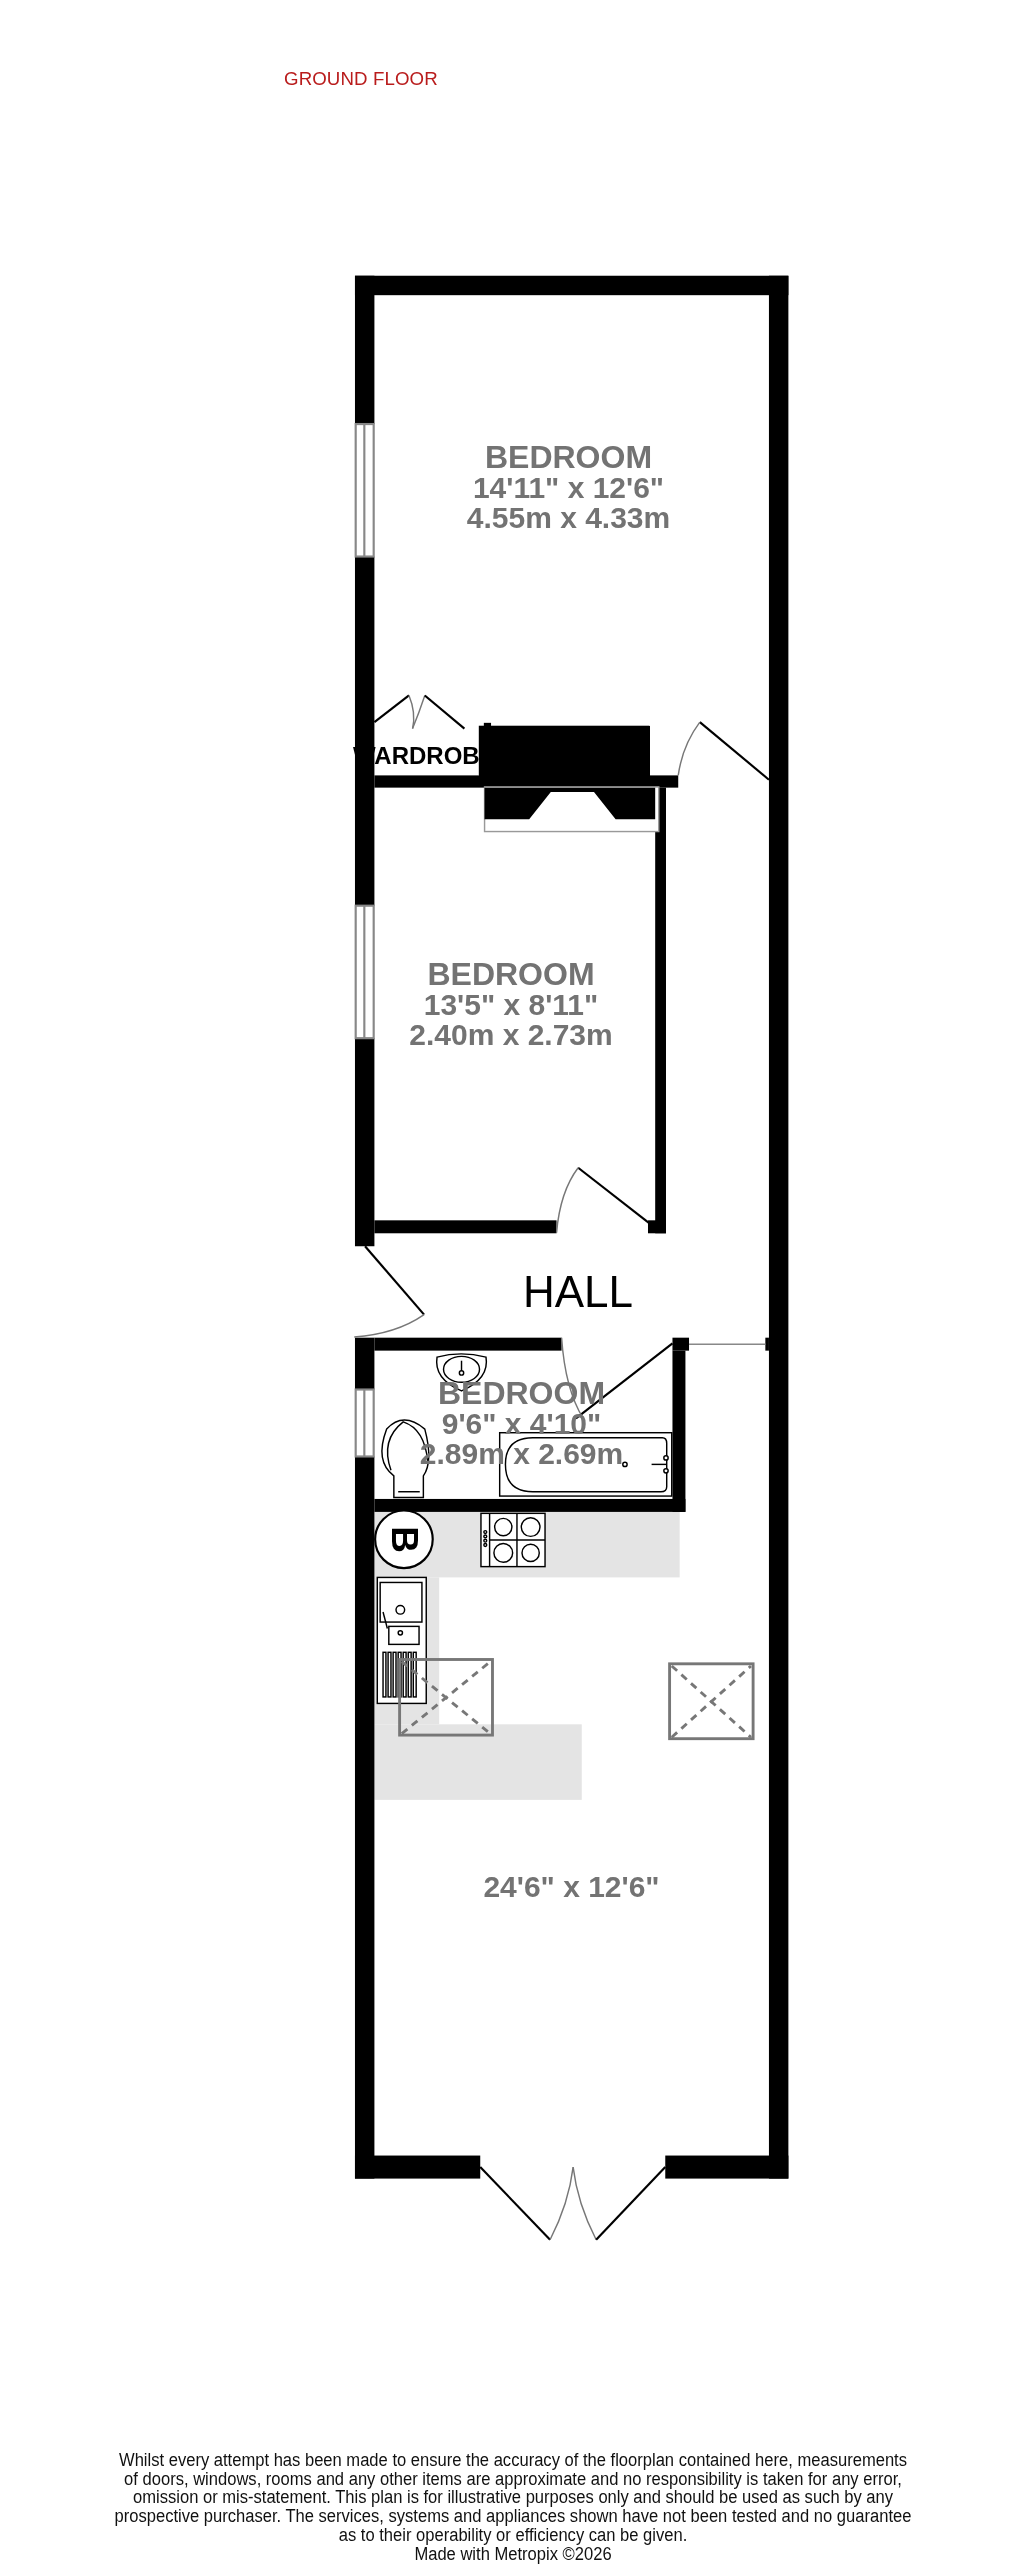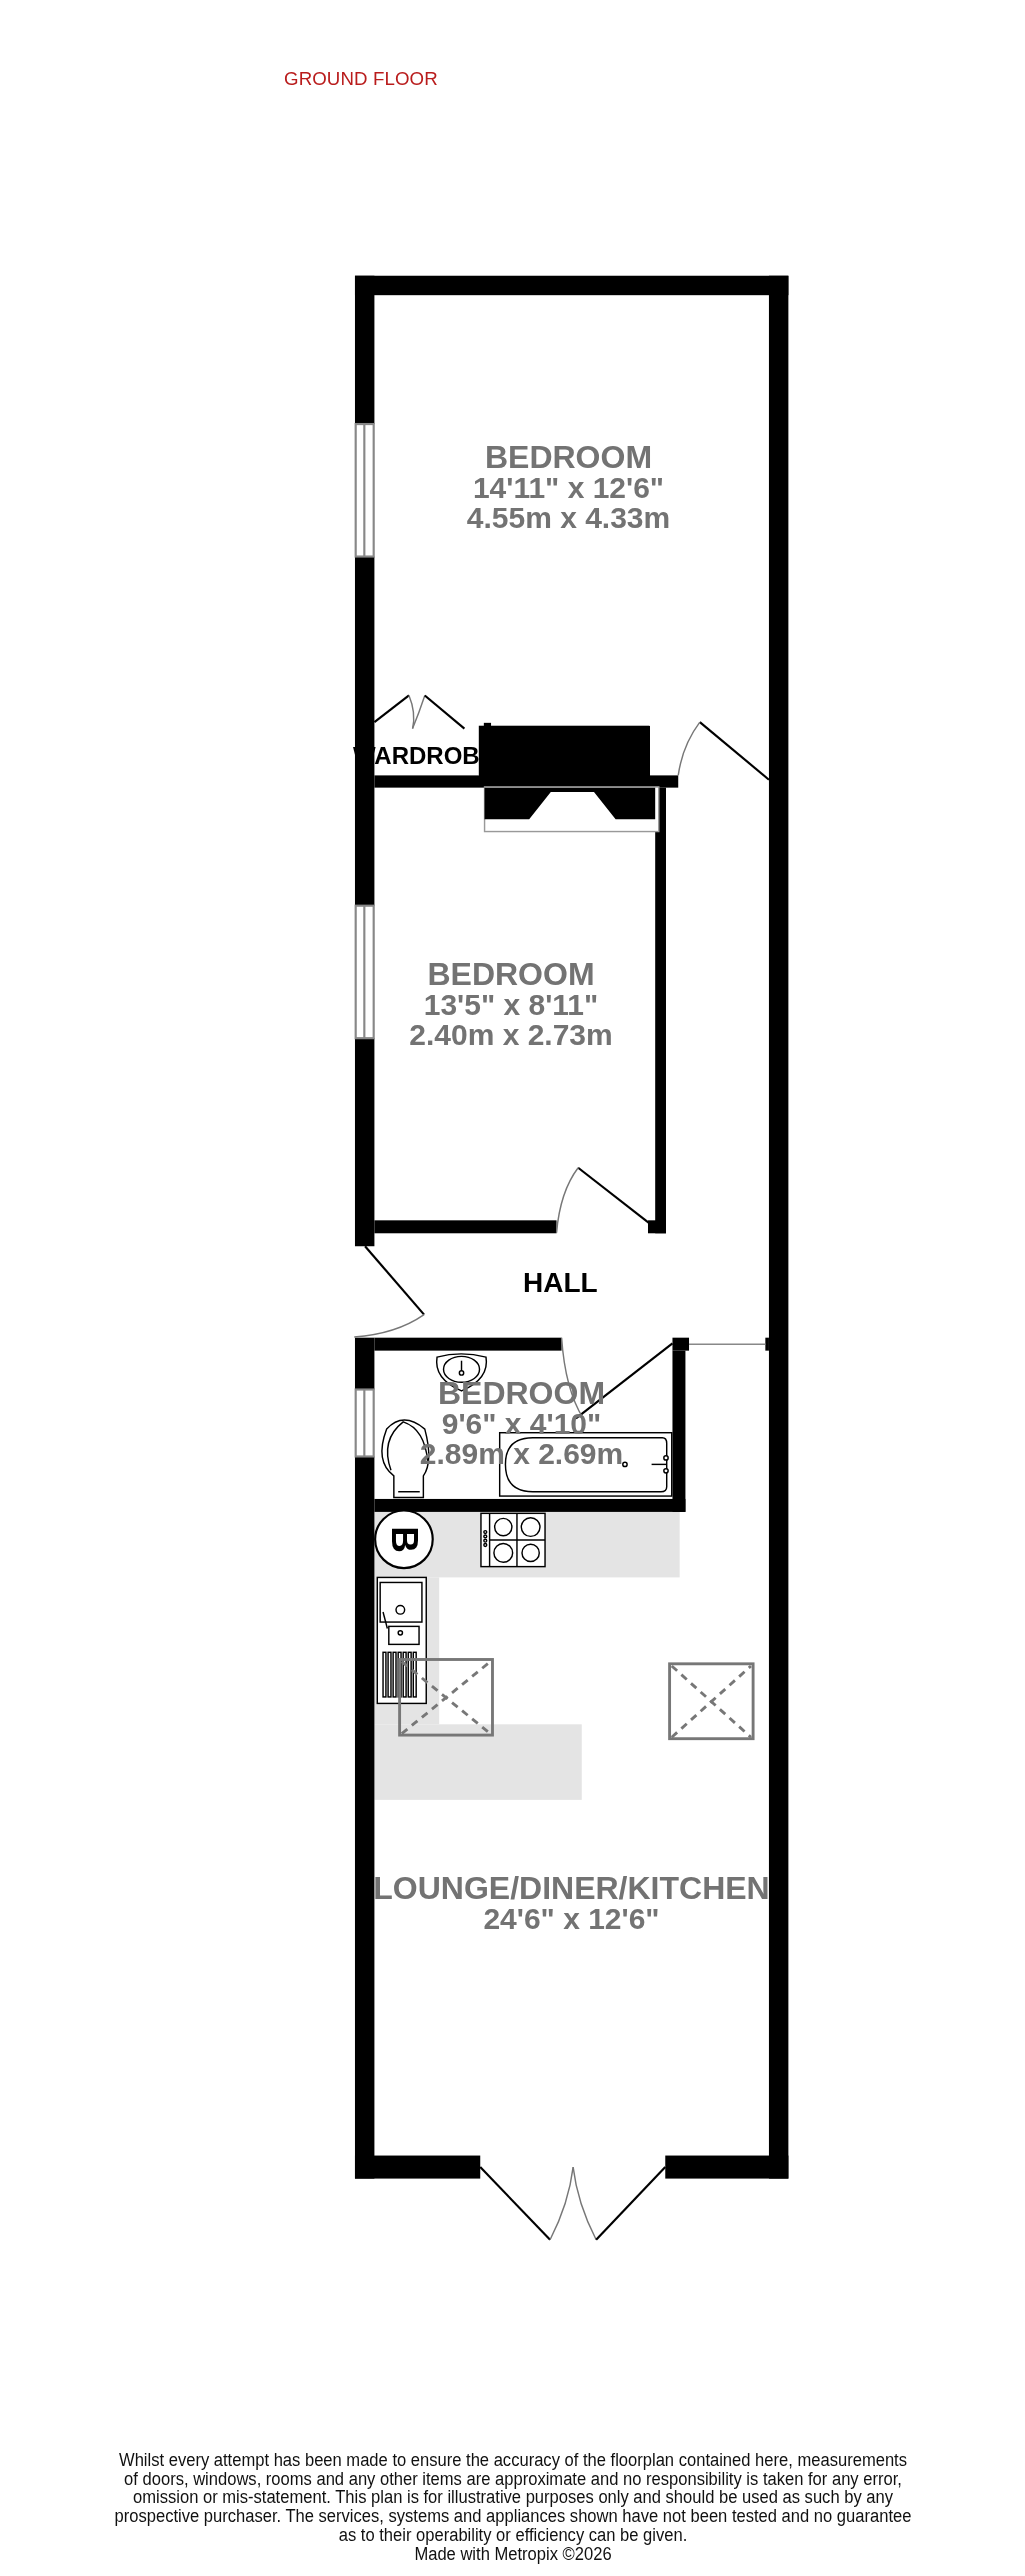--- a/index.html
+++ b/index.html
@@ -5,21 +5,21 @@
   html, body { margin: 0; padding: 0; background: #ffffff; }
   body { width: 1026px; height: 2576px; position: relative; overflow: hidden; font-family: "Liberation Sans", sans-serif; }
   .floor-title { position: absolute; left: 284px; top: 68px; font-size: 18.7px; color: #b91c1c; letter-spacing: 0.1px; }
   svg.plan { position: absolute; left: 0; top: 0; }
   .room-label { position: absolute; text-align: center; font-weight: bold; color: #737373; line-height: 1.0; }
   .room-label .name, .room-label .dim { display: block; }
   .room-label.big { font-size: 32px; }
   .room-label.big .name { font-size: 32px; }
   .room-label.big .dim { font-size: 30px; }
   .wardrobe-label { position: absolute; left: 353px; top: 742px; font-size: 24px; font-weight: bold; white-space: nowrap; }
-  .hall-label { position: absolute; left: 523px; top: 1267px; font-size: 28px; font-weight: bold; }
+  .hall-label { position: absolute; left: 523px; top: 1267px; font-size: 44px; font-weight: normal; }
   .footer { position: absolute; left: 72px; width: 882px; top: 2451px; text-align: center; font-size: 18px; line-height: 18.7px; color: #111; transform: scaleX(0.92); transform-origin: center top; }
   .footer span { display: block; white-space: nowrap; }
 </style>
 </head>
 <body>
 
 <div class="floor-title">GROUND FLOOR</div>
 
 <svg class="plan" width="1026" height="2576" viewBox="0 0 1425 3578" xmlns="http://www.w3.org/2000/svg">
 
@@ -210,21 +210,20 @@
 <div class="hall-label">HALL</div>
 
 <div class="room-label big" style="left:374px; top:1377px; width:295px;">
   <span class="name">BEDROOM</span>
   <span class="dim">9'6"  x 4'10"</span>
   <span class="dim">2.89m  x 2.69m</span>
 </div>
 
 <div style="position:absolute; left:374px; top:1872px; width:395px; height:115px; overflow:hidden;">
   <div class="room-label big" style="left:-43px; top:0; width:481px; white-space:nowrap;">
-    <span class="name">LOUNGE/DINER/KITCHEN</span>
     <span class="dim">24'6"  x 12'6"</span>
   </div>
 </div>
 
 <div class="footer">
   <span>Whilst every attempt has been made to ensure the accuracy of the floorplan contained here, measurements</span>
   <span>of doors, windows, rooms and any other items are approximate and no responsibility is taken for any error,</span>
   <span>omission or mis-statement. This plan is for illustrative purposes only and should be used as such by any</span>
   <span>prospective purchaser. The services, systems and appliances shown have not been tested and no guarantee</span>
   <span>as to their operability or efficiency can be given.</span>

